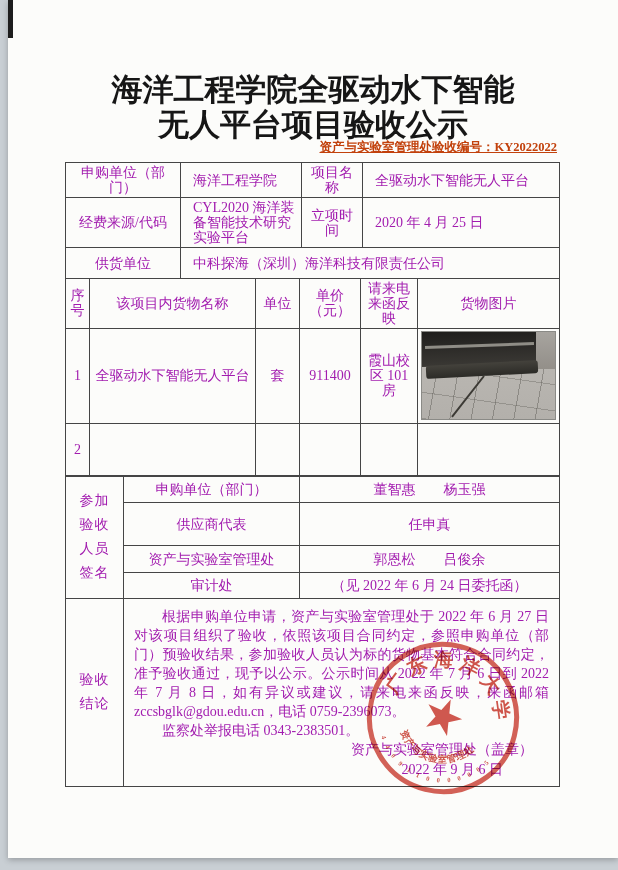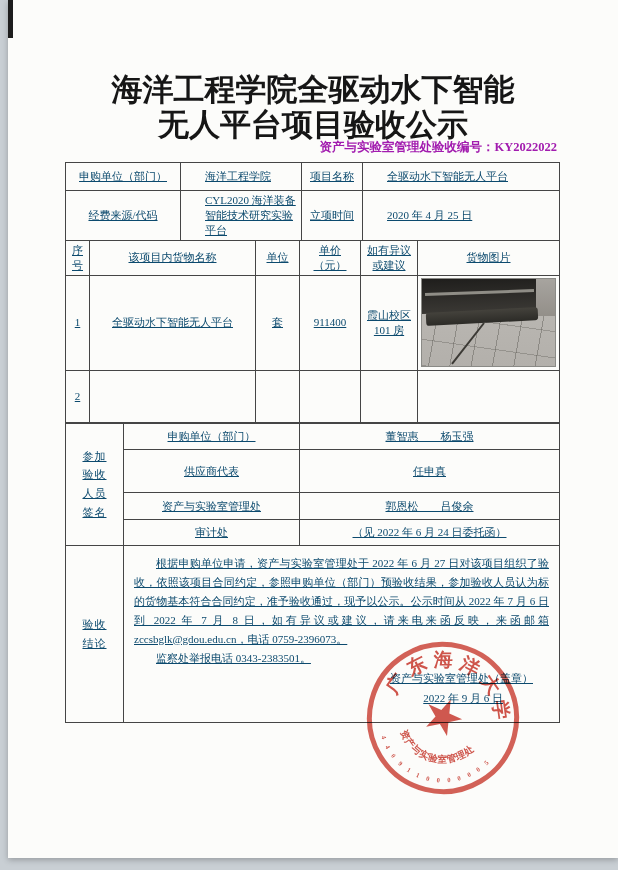--- a/index.html
+++ b/index.html
@@ -17,33 +17,33 @@
   .scan-edge{
     position:absolute;left:0;top:0;width:5px;height:38px;background:#1d1d1d;
   }
   .doc-title{
     position:absolute;top:72px;left:50%;transform:translateX(-50%);
     width:418px;text-align:center;font-weight:bold;font-size:31px;
     line-height:35px;color:#161616;letter-spacing:0;
   }
   .ref-line{
     position:absolute;top:139px;right:61px;font-size:12.5px;font-weight:600;
-    color:#a21caf;
+    color:#c2410c;
+    text-decoration:underline;
   }
   .tables{position:absolute;left:57px;top:162px;width:494px;}
   table{border-collapse:collapse;table-layout:fixed;width:494px;}
   table + table{margin-top:-1.5px;}
   td{
-    border:1.5px solid #454545;font-size:11px;line-height:15px;
-    padding:2px 4px;vertical-align:middle;color:#0c4a6e;
+    border:1.5px solid #454545;font-size:14px;line-height:15px;
+    padding:2px 4px;vertical-align:middle;color:#a21caf;
     overflow:hidden;
-    text-decoration:underline;
   }
   td.lab{text-align:center;}
-  td.val{text-align:left;padding-left:24px;}
+  td.val{text-align:left;padding-left:12px;}
   td.cen{text-align:center;}
   .vlabel{
     width:2.3em;margin:4px auto;word-break:break-all;line-height:1.7;
     text-align:center;letter-spacing:1px;
   }
   
   .photo{
     width:133px;height:87px;margin:1px auto;position:relative;
     background:
       repeating-linear-gradient(100deg, rgba(90,88,82,.45) 0 1px, transparent 1px 21px),
@@ -110,39 +110,43 @@
         <td class="val">海洋工程学院</td>
         <td class="lab">项目名称</td>
         <td class="val">全驱动水下智能无人平台</td>
       </tr>
       <tr style="height:45px">
         <td class="lab">经费来源/代码</td>
         <td class="val">CYL2020 海洋装备智能技术研究实验平台</td>
         <td class="lab">立项时间</td>
         <td class="val">2020 年 4 月 25 日</td>
       </tr>
+      <tr style="height:31px">
+        <td class="lab">供货单位</td>
+        <td class="val" colspan="3">中科探海（深圳）海洋科技有限责任公司</td>
+      </tr>
     </tbody>
       </table>
 
     <table>
       <colgroup>
           <col style="width:24px">
           <col style="width:166px">
           <col style="width:44px">
           <col style="width:61px">
           <col style="width:57px">
           <col style="width:142px">
         </colgroup>
       <tbody>
           <tr style="height:35px">
         <td class="lab">序号</td>
         <td class="lab">该项目内货物名称</td>
         <td class="lab">单位</td>
         <td class="lab">单价（元）</td>
-        <td class="lab">如有异议或建议</td>
+        <td class="lab">请来电来函反映</td>
         <td class="lab">货物图片</td>
       </tr>
       <tr style="height:95px">
         <td class="cen">1</td>
         <td class="cen">全驱动水下智能无人平台</td>
         <td class="cen">套</td>
         <td class="cen">911400</td>
         <td class="cen">霞山校区 101 房</td>
         <td style="padding:2px;">
           <div class="photo">

